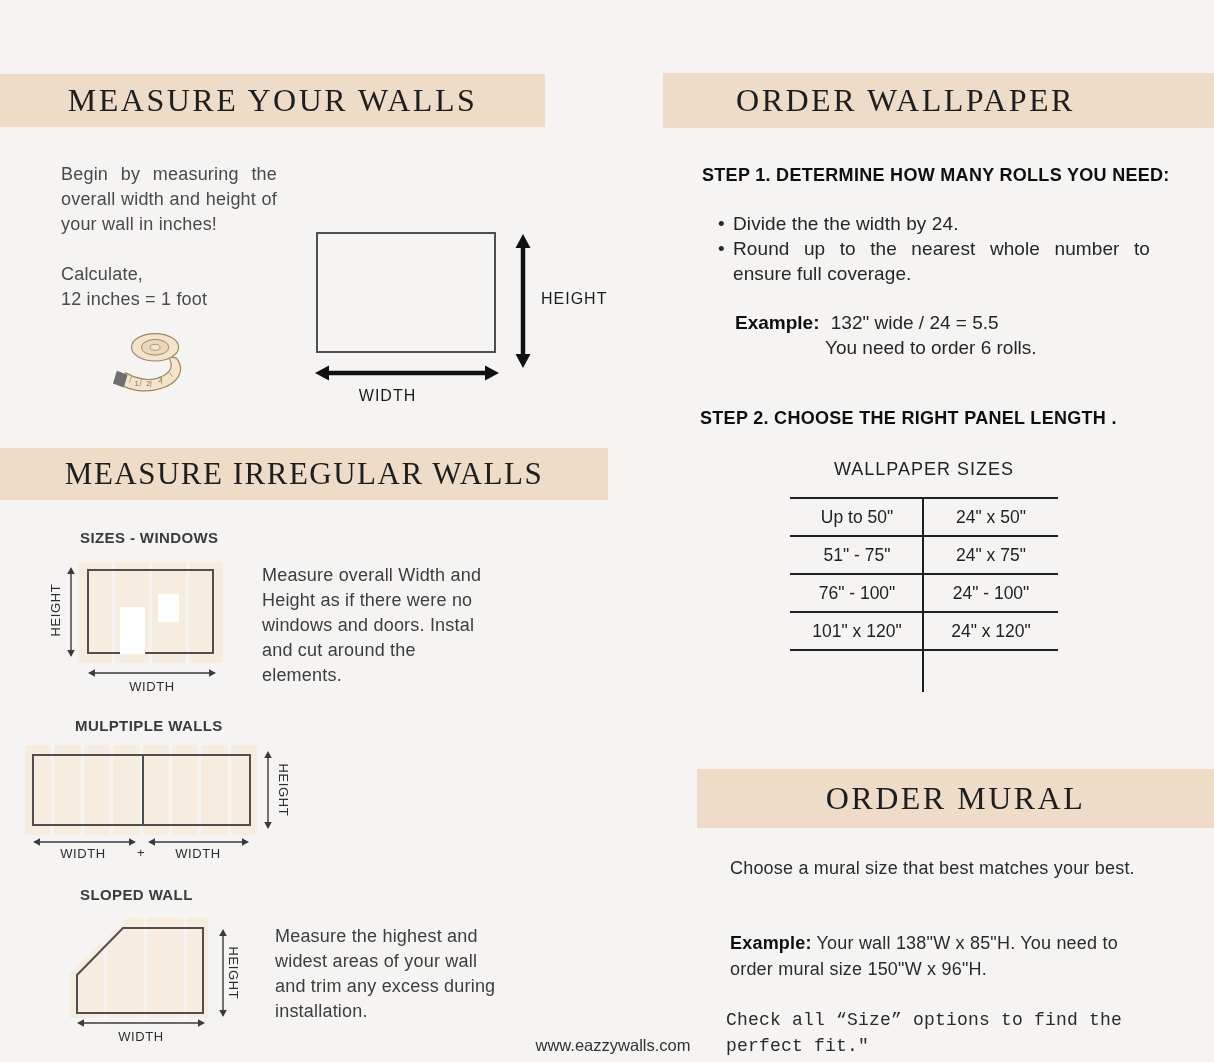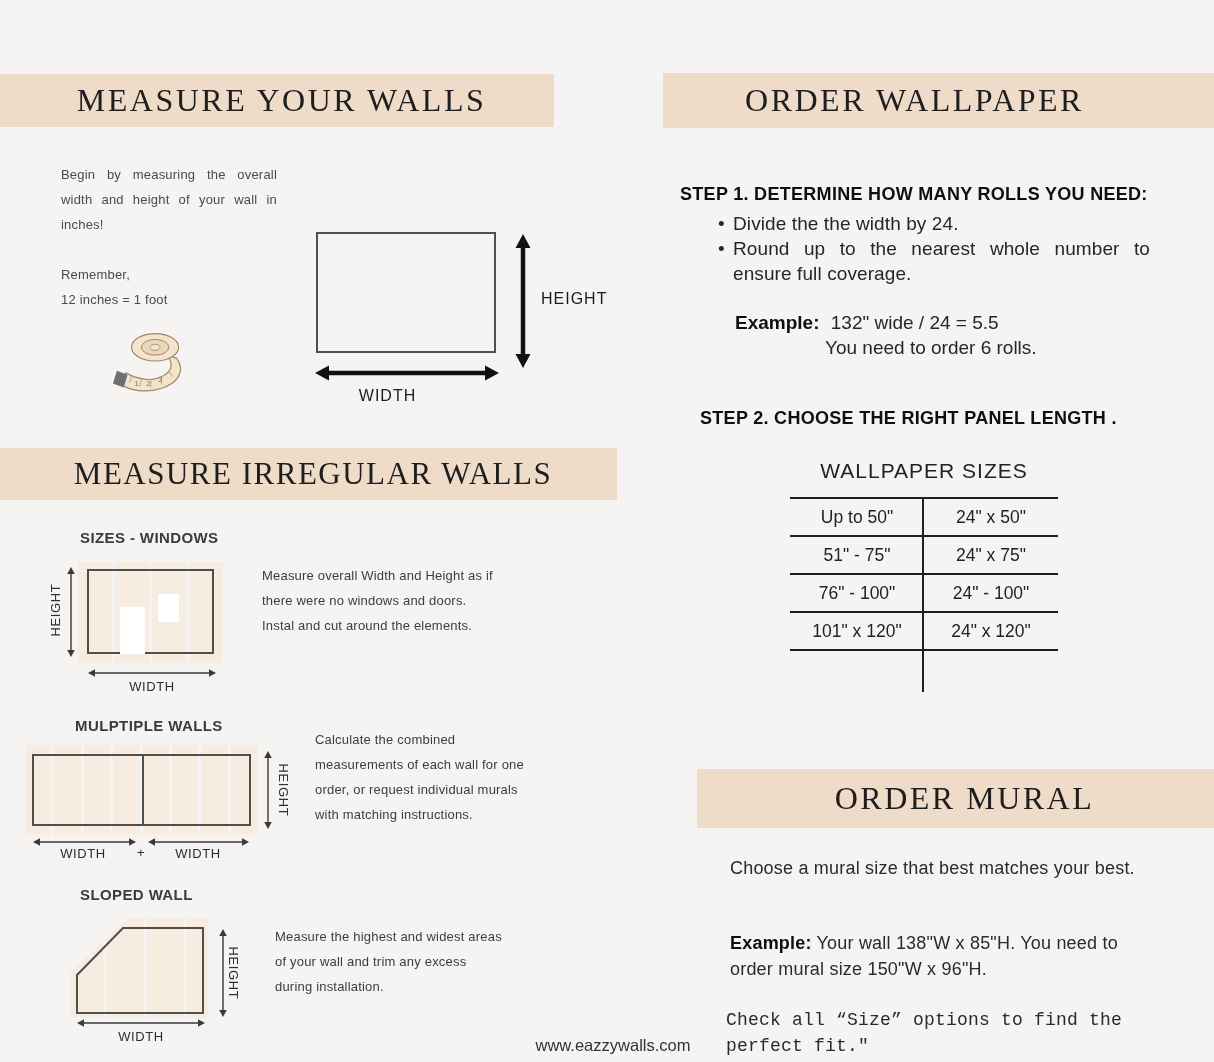--- a/index.html
+++ b/index.html
@@ -5,28 +5,28 @@
   html,body{margin:0;padding:0;background:#e9e9e9;}
   #canvas{
     position:relative;width:1214px;height:1062px;overflow:hidden;
     background:#f5f4f2;
     font-family:"Liberation Sans",sans-serif;
     color:#2f2f2f;
   }
   .abs{position:absolute;}
   
   .banner{
-    position:absolute;background:#eedcc9;display:flex;align-items:center;justify-content:center;padding-left:9px;
+    position:absolute;background:#eedcc9;display:flex;align-items:center;justify-content:center;
   }
   .banner-title{
     font-family:"Liberation Serif",serif;font-size:32px;letter-spacing:2.5px;
     color:#1e1e1e;white-space:nowrap;font-weight:500;
   }
   
-  .body-l{font-size:13px;line-height:25px;color:#4a4a4a;letter-spacing:.2px;}
+  .body-l{font-size:18px;line-height:25px;color:#4a4a4a;letter-spacing:.2px;}
   .body-r{font-size:18px;line-height:26px;color:#2b2b2b;letter-spacing:.2px;}
   .sub-label{font-size:15px;font-weight:bold;color:#3b3b3b;letter-spacing:.4px;white-space:nowrap;}
   .step-heading{font-size:18px;font-weight:bold;color:#0f0f0f;letter-spacing:.3px;white-space:nowrap;}
   .dim-label{font-size:16px;color:#1b1b1b;letter-spacing:1px;}
   .dim-label-sm{font-size:13px;color:#2e2e2e;letter-spacing:.6px;text-align:center;}
   .rot-ccw{transform:rotate(-90deg);transform-origin:center;}
   .rot-cw{transform:rotate(90deg);transform-origin:center;}
   
   .wall-outline{position:absolute;border:2px solid #4f4f4f;background:transparent;box-sizing:border-box;}
   .panel-strip{position:absolute;display:flex;gap:3px;}
@@ -50,21 +50,21 @@
 
 <div id="canvas">
 
   <div class="banner" style="left:0;top:74px;width:545px;height:53px;">
     <div class="banner-title">MEASURE YOUR WALLS</div>
   </div>
 
   <div class="abs body-l" style="left:61px;top:162px;width:216px;text-align:justify;">Begin by measuring the overall width and height of your wall in inches!</div>
 
   <div class="abs body-l" style="left:61px;top:262px;">
-    <div>Remember,</div>
+    <div>Calculate,</div>
     <div>12 inches = 1 foot</div>
   </div>
 
   <svg class="abs" style="left:110px;top:326px;" width="98" height="72" viewBox="0 0 100 72">
     <path d="M68,32 C78,46 68,58 52,63 C36,68 20,65 11,59 L16,47 C26,53 40,56 50,52 C62,48 66,40 59,30 Z" fill="#f3e4cb" stroke="#9c8766" stroke-width="1.2"></path>
     <path d="M22,50 l-2,7 M32,54 l-1.5,7 M42,55 l-.5,7 M52,52 l1,7 M60,46 l4,5" stroke="#b8a37e" stroke-width="1"></path>
     <ellipse cx="46" cy="21" rx="24" ry="14" fill="#f3e4cb" stroke="#9c8766" stroke-width="1.2"></ellipse>
     <ellipse cx="46" cy="21" rx="14" ry="8" fill="#ead7b9" stroke="#9c8766" stroke-width="1"></ellipse>
     <ellipse cx="46" cy="21" rx="5" ry="3" fill="#f3e4cb" stroke="#9c8766" stroke-width="0.8"></ellipse>
     <text x="25" y="61" font-size="8" fill="#8a7458" font-family="Liberation Sans,sans-serif">1</text>
@@ -141,21 +141,20 @@
     <polygon points="103,6 96,2.2 96,9.8" fill="#3a3a3a"></polygon>
   </svg>
   <svg class="abs" style="left:148px;top:836px;" width="101" height="12" viewBox="0 0 101 12">
     <line x1="4" y1="6" x2="97" y2="6" stroke="#3a3a3a" stroke-width="1.4"></line>
     <polygon points="0,6 7,2.2 7,9.8" fill="#3a3a3a"></polygon>
     <polygon points="101,6 94,2.2 94,9.8" fill="#3a3a3a"></polygon>
   </svg>
   <div class="abs dim-label-sm" style="left:43px;top:846px;width:80px;">WIDTH</div>
   <div class="abs dim-label-sm" style="left:131px;top:845px;width:20px;">+</div>
   <div class="abs dim-label-sm" style="left:158px;top:846px;width:80px;">WIDTH</div>
-  <div class="abs body-l" style="left:315px;top:727px;width:228px;color:#3d3d3d;">Calculate the combined measurements of each wall for one order, or request individual murals with matching instructions.</div>
 
   <div class="abs sub-label" style="left:80px;top:886px;">SLOPED WALL</div>
   <svg class="abs" style="left:60px;top:915px;" width="170" height="110" viewBox="0 0 170 110">
     <polygon points="68,3 148,3 148,103 10,103 10,58" fill="#f7ece0"></polygon>
     <line x1="45" y1="3" x2="45" y2="103" stroke="#f5f4f2" stroke-width="3"></line>
     <line x1="85" y1="3" x2="85" y2="103" stroke="#f5f4f2" stroke-width="3"></line>
     <line x1="125" y1="3" x2="125" y2="103" stroke="#f5f4f2" stroke-width="3"></line>
     <polygon points="63,13 143,13 143,98 17,98 17,60" fill="none" stroke="#4f4f4f" stroke-width="2"></polygon>
   </svg>
   <svg class="abs" style="left:217px;top:929px;" width="12" height="88" viewBox="0 0 12 88">
@@ -169,36 +168,36 @@
     <polygon points="0,6 7,2.2 7,9.8" fill="#3a3a3a"></polygon>
     <polygon points="128,6 121,2.2 121,9.8" fill="#3a3a3a"></polygon>
   </svg>
   <div class="abs dim-label-sm" style="left:101px;top:1029px;width:80px;">WIDTH</div>
   <div class="abs body-l" style="left:275px;top:924px;width:228px;color:#3d3d3d;">Measure the highest and widest areas of your wall and trim any excess during installation.</div>
 
   <div class="banner" style="left:663px;top:73px;width:551px;height:55px;padding-right:0;">
     <div class="banner-title" style="margin-right:66px;">ORDER WALLPAPER</div>
   </div>
 
-  <div class="abs step-heading" style="left:680px;top:165px;margin-top:19px;">STEP 1. DETERMINE HOW MANY ROLLS YOU NEED:</div>
+  <div class="abs step-heading" style="left:702px;top:165px;">STEP 1. DETERMINE HOW MANY ROLLS YOU NEED:</div>
 
   <div class="bullet-list" style="left:718px;top:211px;width:432px;">
     <div class="bullet">Divide the the width by 24.</div>
     <div class="bullet">Round up to the nearest whole number to ensure full coverage.</div>
   </div>
 
   <div class="abs" style="left:735px;top:312px;font-size:19px;color:#262626;">
     <span class="example-label">Example:</span>
     <span style="margin-left:6px;">132" wide / 24 = 5.5</span>
   </div>
   <div class="abs" style="left:825px;top:337px;font-size:19px;color:#262626;">You need to order 6 rolls.</div>
 
   <div class="abs step-heading" style="left:700px;top:408px;">STEP 2. CHOOSE THE RIGHT PANEL LENGTH .</div>
 
-  <div class="abs" style="left:790px;top:459px;width:268px;text-align:center;font-size:21px;letter-spacing:1px;color:#222;">WALLPAPER SIZES</div>
+  <div class="abs" style="left:790px;top:459px;width:268px;text-align:center;font-size:18px;letter-spacing:1px;color:#222;">WALLPAPER SIZES</div>
 
   <div class="wp-table">
     <div class="v-divider"></div>
     <div class="wp-row wp-data">
       <div class="wp-cell">Up to 50"</div>
       <div class="wp-cell">24" x 50"</div>
     </div>
     <div class="wp-row wp-data">
       <div class="wp-cell">51" - 75"</div>
       <div class="wp-cell">24" x 75"</div>

